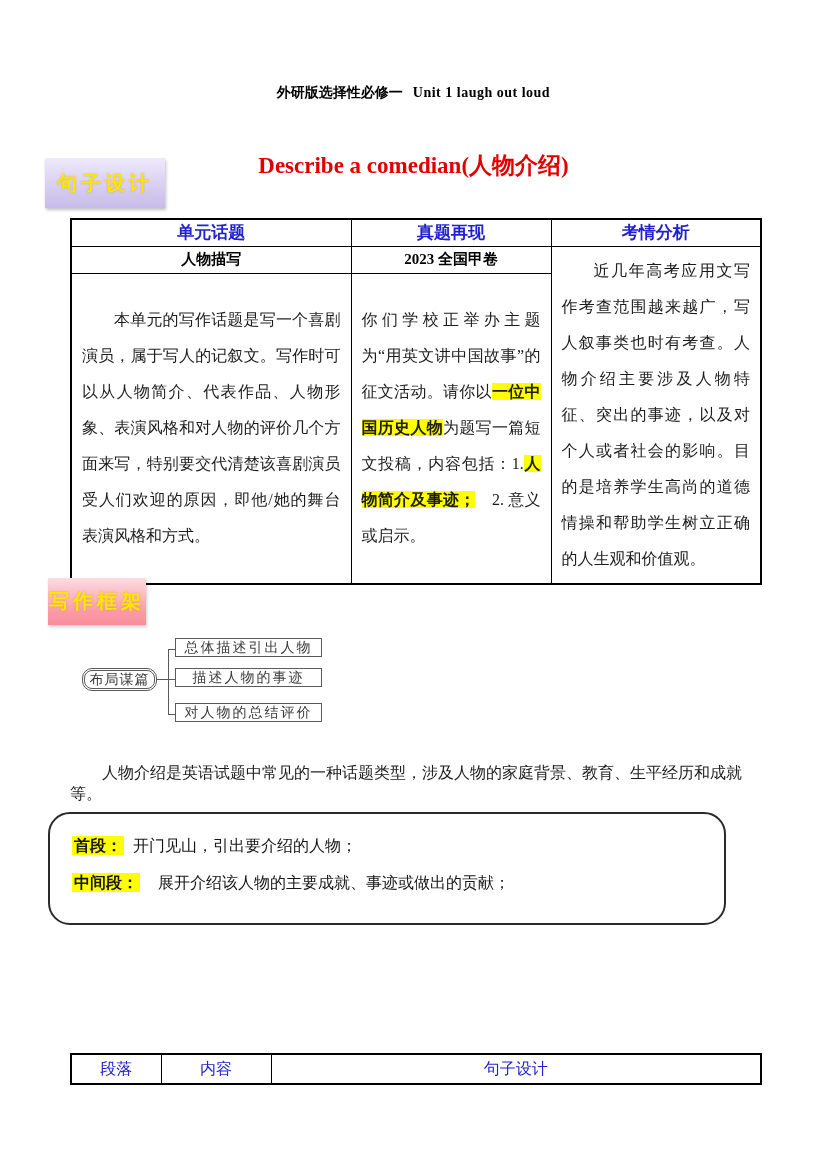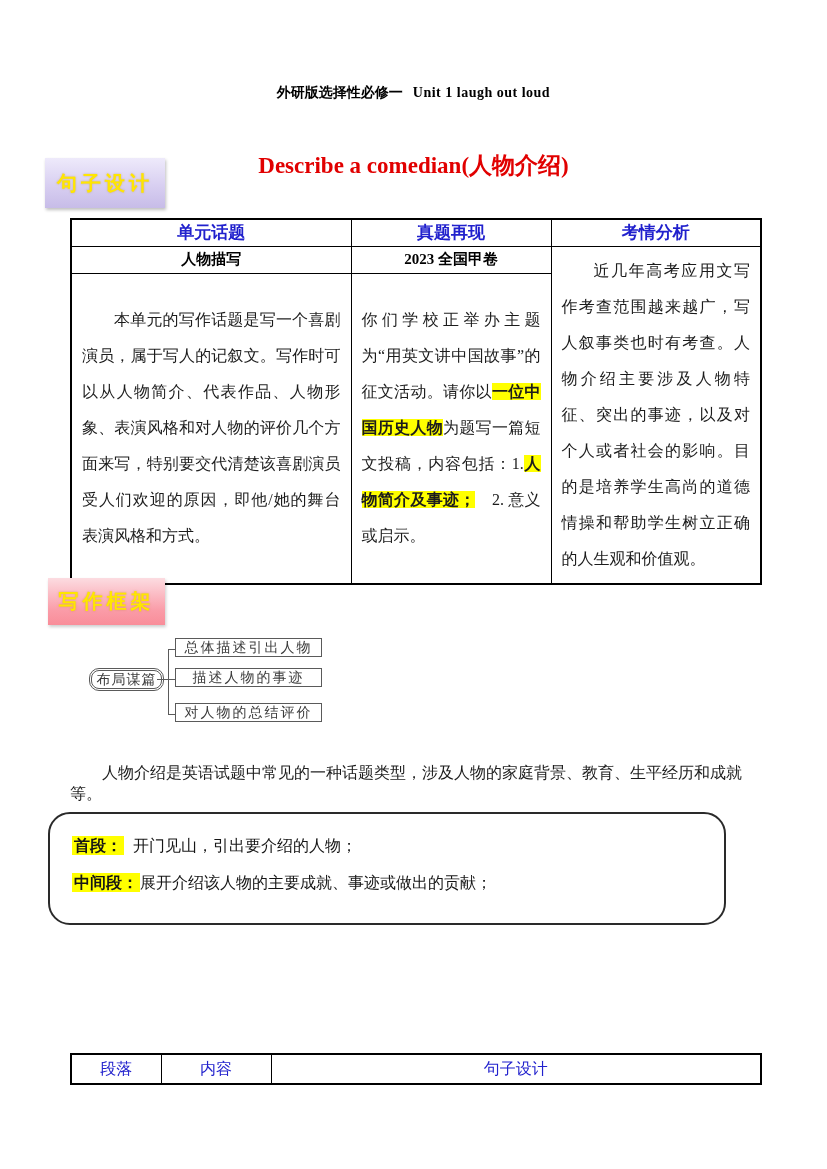--- a/index.html
+++ b/index.html
@@ -26,21 +26,21 @@
     position:absolute; display:flex; align-items:center; justify-content:center;
     font-weight:bold; font-size:20px; letter-spacing:4px; color:#ffe600;
     text-shadow:0 0 2px rgba(190,140,30,.55);
   }
   .badge-exam {
     left:45px; top:158px; width:120px; height:50px;
     background:linear-gradient(180deg,#eeeafb 0%,#d8cff1 55%,#c7bce8 100%);
     box-shadow:1px 2px 3px rgba(0,0,0,.25);
   }
   .badge-writing {
-    left:48px; top:578px; width:117px; height:47px;
+    left:48px; top:578px; width:98px; height:47px;
     background:linear-gradient(180deg,#fcdce1 0%,#fa9ba7 70%,#f98d99 100%);
     box-shadow:1px 2px 3px rgba(0,0,0,.2);
   }
 
   
   table { border-collapse:collapse; table-layout:fixed; }
   .analysis-table {
     position:absolute; left:70px; top:218px; width:690px;
     border:2px solid #000;
   }
@@ -58,21 +58,21 @@
   .analysis-table tr.body-row { height:299px; }
   .indent { text-indent:2em; }
   mark.hl { background:#ffff00; font-weight:bold; color:#1c1c1c; }
 
   
   .diagram { position:absolute; left:82px; top:635px; width:250px; height:95px; color:#3b3b3b; }
   .root-box {
     position:absolute; left:0; top:33px; width:75px; height:23px;
     border:3px double #5a5a5a; border-radius:10px;
     display:flex; align-items:center; justify-content:center;
-    font-size:14px; letter-spacing:1px; background:#fff;margin-left:7px;
+    font-size:14px; letter-spacing:1px; background:#fff;
   }
   .branch-box {
     position:absolute; left:93px; width:147px; height:19px;
     border:1px solid #5a5a5a; background:#fff;
     display:flex; align-items:center; justify-content:center;
     font-size:14px; letter-spacing:2px;
   }
   .branch-1 { top:3px; } .branch-2 { top:33px; } .branch-3 { top:68px; }
   .dline { position:absolute; background:#5a5a5a; }
   .vline  { left:86px; top:14px; width:1px; height:66px; }
@@ -88,21 +88,21 @@
 
   
   .outline-box {
     position:absolute; left:48px; top:812px; width:678px; height:113px;
     border:2px solid #2a2a2a; border-radius:22px;
     padding:21px 16px 0 22px; font-size:16px;
   }
   .outline-line { line-height:21px; margin-bottom:16px; white-space:nowrap; }
   .outline-label { background:#ffff00; font-weight:bold; padding:1px 2px; }
   .outline-line:nth-child(1) .outline-text { margin-left:9px; }
-  .outline-line:nth-child(2) .outline-text { margin-left:0; }
+  .outline-line:nth-child(2) .outline-text { margin-left:18px; }
   .outline-line:nth-child(3) .outline-label { padding-right:16px; }
   .outline-line:nth-child(3) .outline-text { margin-left:6px; }
 
   
   .design-table {
     position:absolute; left:70px; top:1053px; width:690px;
     border:2px solid #000;
   }
   .design-table th {
     border:1px solid #000; height:30px;

